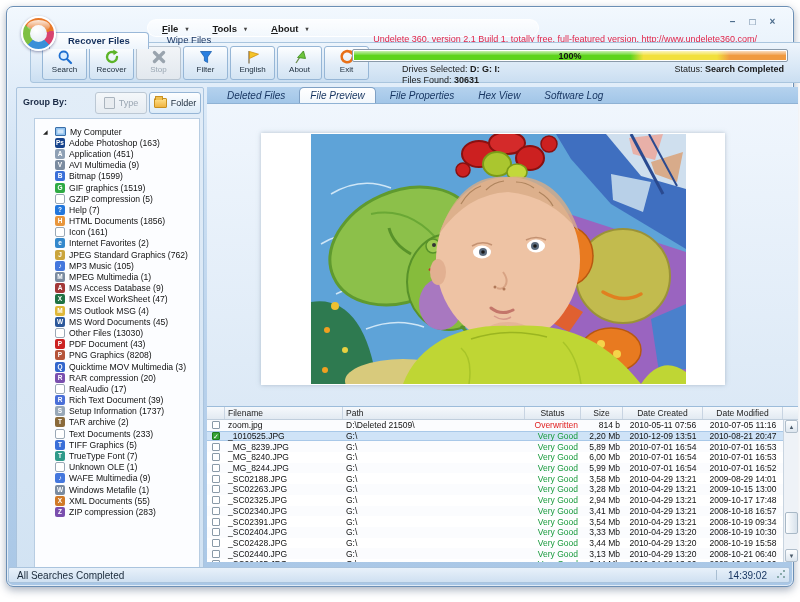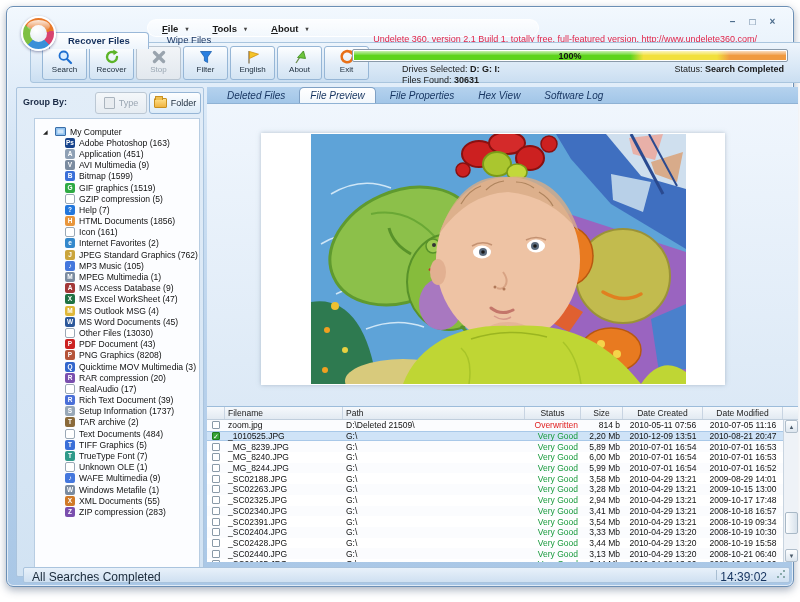--- a/index.html
+++ b/index.html
@@ -76,21 +76,21 @@
   .gbtn .folder-ico { width:13px; height:10px; background:linear-gradient(#ffe08a,#f0b440); border:1px solid #c89020;
     border-radius:1px; position:relative; }
   .gbtn .folder-ico::before { content:""; position:absolute; left:0; top:-3px; width:6px; height:3px;
     background:#f0c050; border:1px solid #c89020; border-bottom:none; border-radius:1px 1px 0 0; }
 
   .tree-panel { position:absolute; left:3px; right:3px; top:30px; bottom:3px;
     background:#fcfdff; border:1px solid #b8cde2; overflow:hidden;margin-left:14px; }
   .tree-row { display:flex; align-items:center; height:11.2px; font-size:8.6px; color:#111;
     white-space:nowrap; cursor:default; }
   .tree-root { padding-left:8px; gap:4px; }
-  .tree-item { padding-left:30px; gap:4px; }
+  .tree-item { padding-left:20px; gap:4px; }
   .expander { font-size:6px; color:#222; width:8px; }
   .t-ico { width:10px; height:10px; border-radius:2px; flex:0 0 10px; font-size:6.5px; font-weight:bold;
     color:#fff; text-align:center; line-height:10px; overflow:hidden; }
   .t-ico.doc { background:#fff; border:1px solid #9aa8b6; color:#9aa8b6; }
   .pc-ico { width:11px; height:9px; background:#cfe4f8; border:1px solid #3a6ea8; border-radius:1px; flex:0 0 11px;
     box-shadow:inset 0 0 0 1.5px #8ec0ee; }
 
   
   .main { position:absolute; left:200px; top:80px; width:591px; height:490px; }
   .panel-title { height:15px; text-align:center; font-size:9.5px; font-weight:bold; color:#12335f;
@@ -133,23 +133,23 @@
   .chk.on { background:#35a335; border-color:#1f7a1f; }
 
   .vscroll { position:absolute; right:0; top:13px; bottom:0; width:15px; background:#eef2f7;
     border-left:1px solid #c8d4e0; }
   .varrow { position:absolute; left:1px; width:13px; height:13px; background:linear-gradient(#fdfeff,#dde6ef);
     border:1px solid #b0becb; border-radius:2px; font-size:6px; color:#4a5a6a; text-align:center; line-height:12px; cursor:pointer; }
   .vthumb { position:absolute; left:1px; width:13px; height:22px; top:92px;
     background:linear-gradient(90deg,#fdfeff,#d8e2ec); border:1px solid #a8b8c6; border-radius:2px; cursor:grab; }
 
   
-  .statusbar { position:absolute; left:16px; right:3px; bottom:3px; height:16px;
+  .statusbar { position:absolute; left:1px; right:3px; bottom:3px; height:16px;
     background:linear-gradient(#e8f1fa,#cfe0f1); border:1px solid #aac4de; border-radius:2px;
-    font-size:12px; color:#1a2a3a; }
+    font-size:10px; color:#1a2a3a; }
   .statusbar .sleft { position:absolute; left:8px; top:2px; }
   .statusbar .stime { position:absolute; right:22px; top:2px; color:#15335f; }
   .statusbar .sep { position:absolute; right:72px; top:2px; bottom:2px; width:1px; background:#a8bed2; }
   .grip { position:absolute; right:3px; bottom:3px; width:10px; height:10px;
     background:
       radial-gradient(circle at 8px 2px, #8aa 1px, transparent 1.3px),
       radial-gradient(circle at 8px 8px, #8aa 1px, transparent 1.3px),
       radial-gradient(circle at 2px 8px, #8aa 1px, transparent 1.3px),
       radial-gradient(circle at 5px 5px, #8aa 1px, transparent 1.3px); }
 </style>
@@ -374,21 +374,21 @@
             <div class="tree-row tree-item">
               <span class="t-ico" style="background: rgb(152, 168, 184);">S</span>
               <span>Setup Information (1737)</span>
             </div>
             <div class="tree-row tree-item">
               <span class="t-ico" style="background: rgb(138, 106, 58);">T</span>
               <span>TAR archive (2)</span>
             </div>
             <div class="tree-row tree-item">
               <span class="t-ico doc"></span>
-              <span>Text Documents (484)</span>
+              <span>Text Documents (233)</span>
             </div>
             <div class="tree-row tree-item">
               <span class="t-ico" style="background: rgb(58, 111, 216);">T</span>
               <span>TIFF Graphics (5)</span>
             </div>
             <div class="tree-row tree-item">
               <span class="t-ico" style="background: rgb(47, 154, 138);">T</span>
               <span>TrueType Font (7)</span>
             </div>
             <div class="tree-row tree-item">

